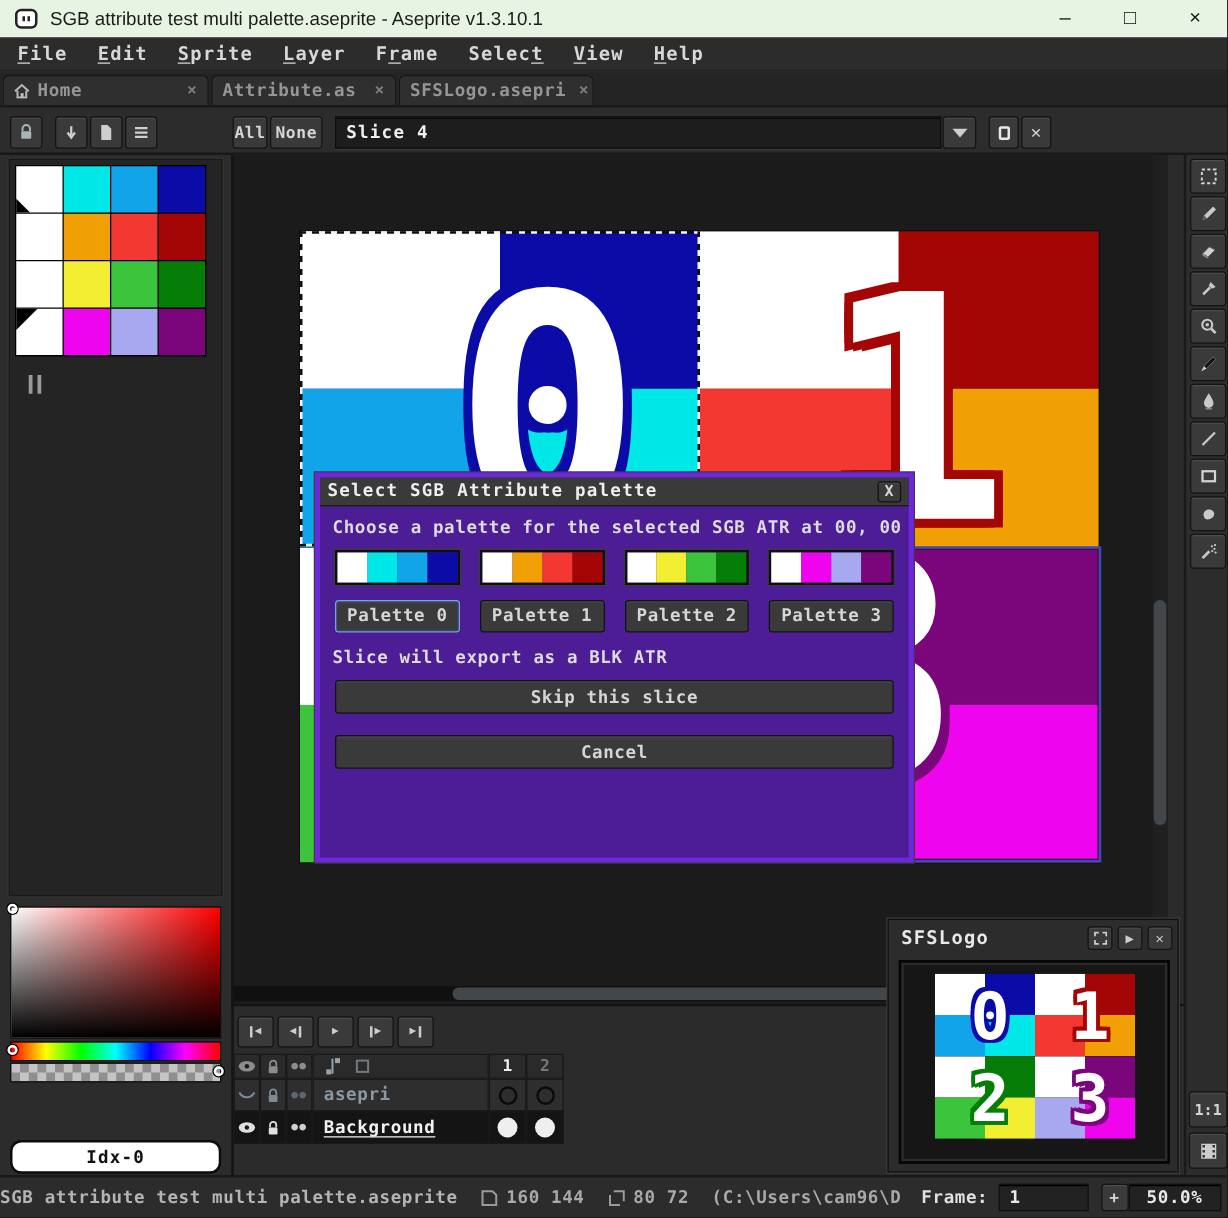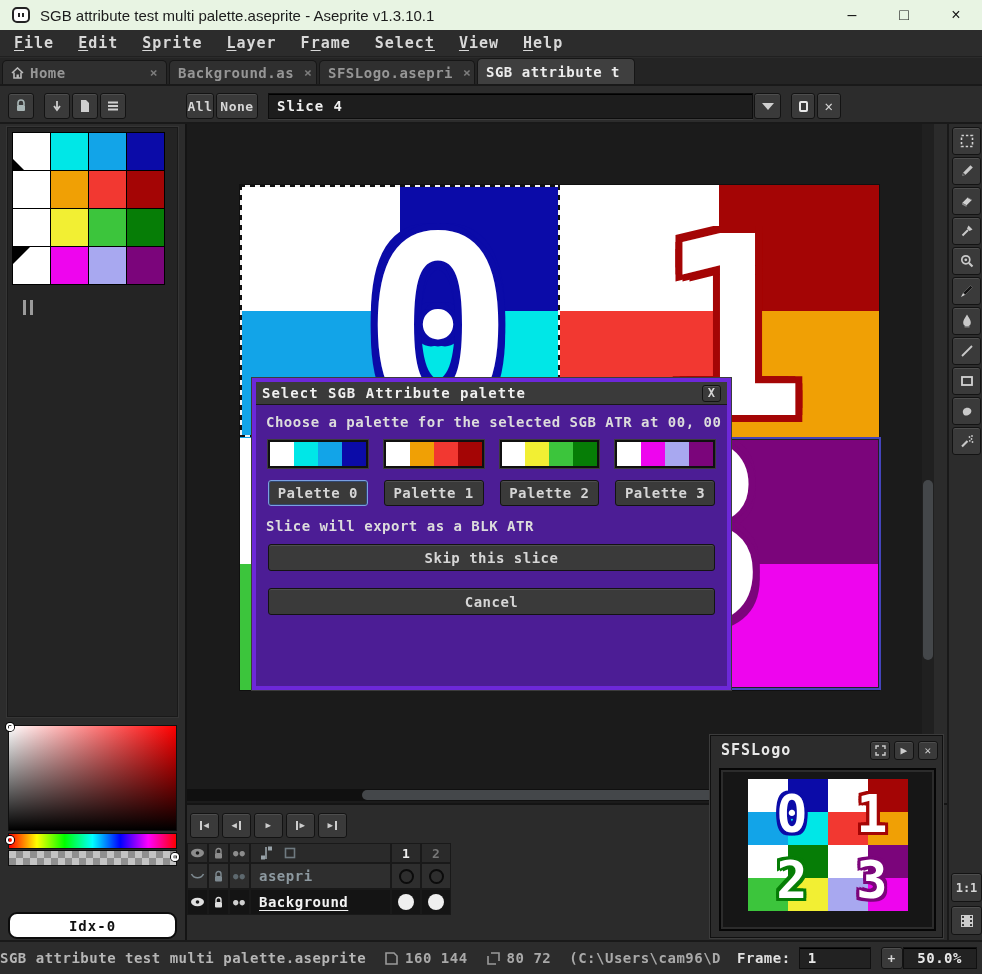--- a/index.html
+++ b/index.html
@@ -158,30 +158,26 @@
         <div class="homeico">
           <svg width="13" height="12" viewBox="0 0 13 12">
             <path d="M1 6 L6.5 1 L12 6 M3 5.5 V11 h7 V5.5" fill="none" stroke="#b9b9b9" stroke-width="1.6"></path>
             <rect x="5.5" y="7.5" width="2.4" height="3.5" fill="#b9b9b9"></rect>
           </svg>
         </div>
         <div class="tab-label">Home</div>
         <div class="x">×</div>
       </div>
       <div class="tab t1">
-        <div class="tab-label">Background.as</div>
+        <div class="tab-label">Attribute.as</div>
         <div class="x">×</div>
       </div>
       <div class="tab t2">
         <div class="tab-label">SFSLogo.asepri</div>
         <div class="x">×</div>
-      </div>
-      <div class="tab t3 active">
-        <div class="tab-label">SGB attribute t</div>
-        <div class="dot"></div>
       </div>
     </div>
 
   <div class="contextbar">
     <div class="btn cb-btn" style="left:8px;width:26px;">
       <svg width="14" height="14" viewBox="0 0 14 14">
           <path d="M4 6 V4 a3 3 0 0 1 6 0 V6" fill="none" stroke="#a9b6b6" stroke-width="1.6"></path>
           <rect x="3" y="6" width="8" height="6" rx="1" fill="#a9b6b6"></rect>
         </svg>
     </div>

